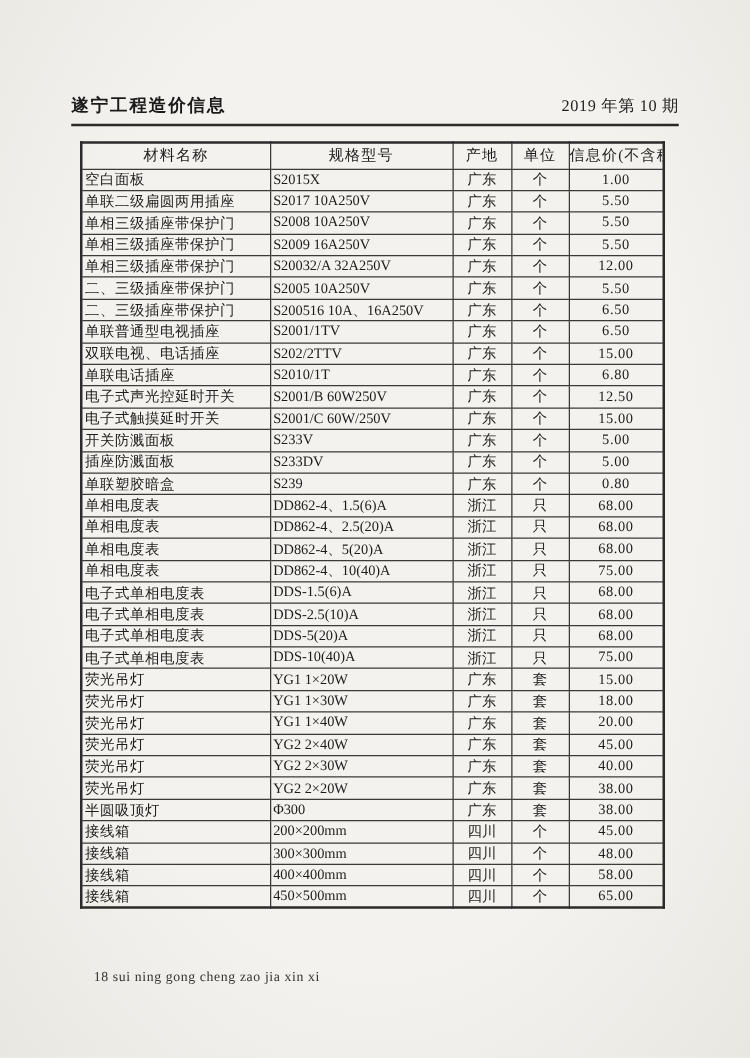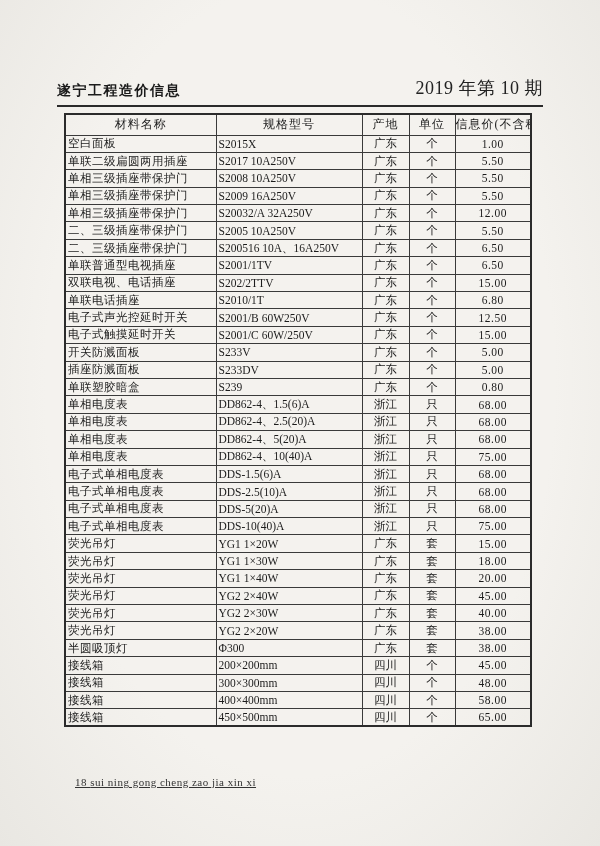--- a/index.html
+++ b/index.html
@@ -20,21 +20,21 @@
     position:absolute;
     left:57px; top:76px; width:486px;
     display:flex; justify-content:space-between; align-items:flex-end;
     border-bottom:2px solid #2a2a2a;
     padding-bottom:5px;
   }
   .journal-title {
     font-size:14px; font-weight:bold; letter-spacing:1.5px; color:#1b1b1b;
   }
   .issue-label {
-    font-size:18px; color:#222; letter-spacing:0.5px;
+    font-size:13px; color:#222; letter-spacing:0.5px;
   }
   .price-table {
     position:absolute;
     left:64px; top:113px;
     border-collapse:collapse;
     table-layout:fixed;
     width:466px;
     font-size:11.5px;
     color:#1c1c1c;
   }
@@ -58,21 +58,20 @@
   .col-price { width:76px; }
   td.cell-name { text-align:left; padding-left:5px; letter-spacing:0.5px; }
   td.cell-spec { text-align:left; padding-left:7px; font-family:"Liberation Serif","DejaVu Serif",serif; }
   td.cell-origin, td.cell-unit { text-align:center; }
   td.cell-price { text-align:center; letter-spacing:0.5px; }
   .page-footer {
     position:absolute;
     left:75px; top:776px;
     font-size:11px; color:#333;
     letter-spacing:0.5px;
-    text-decoration:underline;
   }
 </style>
 </head>
 <body>
 
 <div class="page">
 
   <div class="page-header">
     <span class="journal-title">遂宁工程造价信息</span>
     <span class="issue-label">2019 年第 10 期</span>

